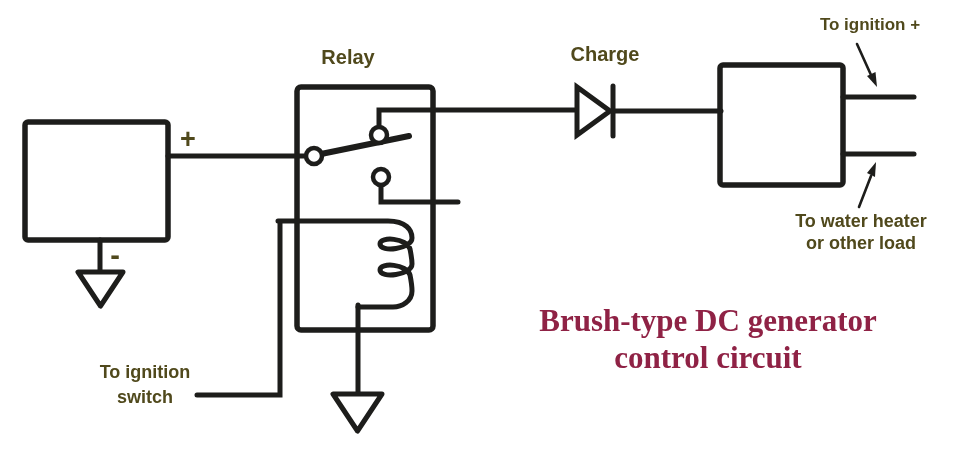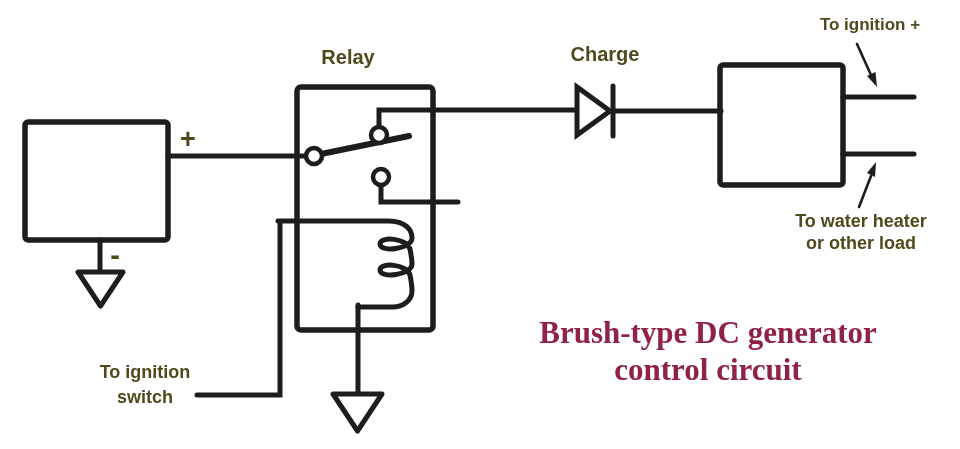--- a/index.html
+++ b/index.html
@@ -30,21 +30,20 @@
   .label.flexbox{display:flex;align-items:center;justify-content:center;}
   .title{
     position:absolute;
     color:var(--color-title,#8f2245);
     font-family:"Liberation Serif",serif;
     font-weight:bold;
     font-size:31px;
     line-height:37px;
     text-align:center;
     white-space:pre-line;
-    margin-top:12px;
   }
 </style>
 </head>
 <body>
 
 <div class="canvas">
 
   <svg width="960" height="449" viewBox="0 0 960 449">
 
     <rect class="boxline" x="25" y="122" width="143" height="118" rx="3"></rect>

